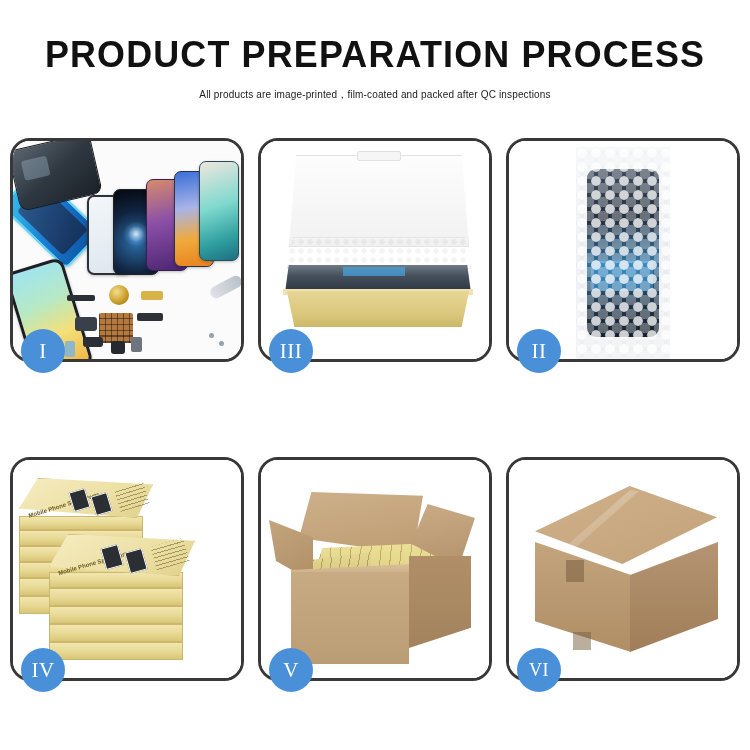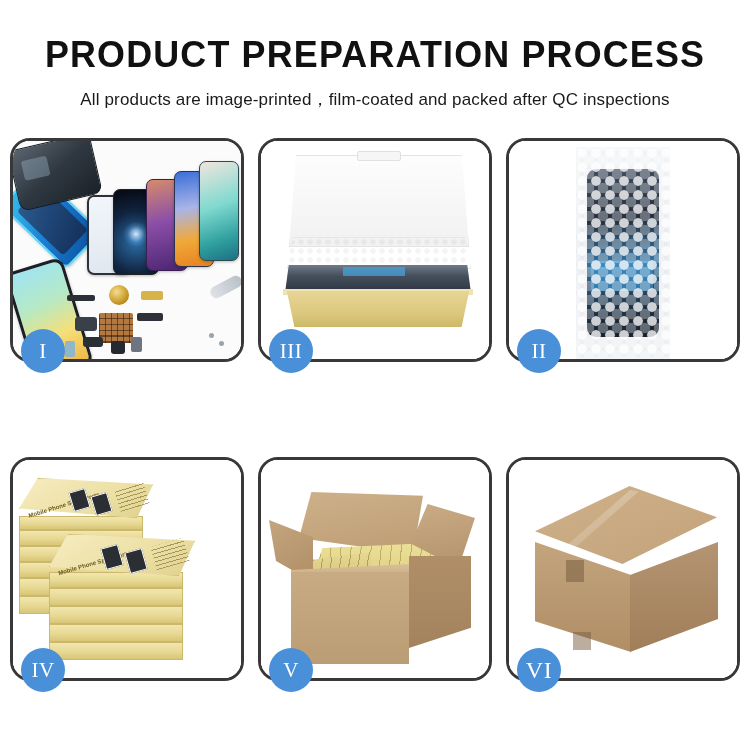--- a/index.html
+++ b/index.html
@@ -22,21 +22,21 @@
     font-weight: 700;
     letter-spacing: 1.2px;
     color: #111111;
     line-height: 1.15;
     transform: scaleX(0.97);
   }
 
   .subtitle {
     margin-top: 11px;
     font-family: "Liberation Sans", sans-serif;
-    font-size: 17px;
+    font-size: 10px;
     font-weight: 400;
     color: #1a1a1a;
     letter-spacing: 0.15px;
   }
 
   
   .grid {
     position: absolute;
     top: 138px;
     left: 10px;
@@ -73,21 +73,21 @@
     border-radius: 50%;
     background: #4a90d9;
     color: #ffffff;
     font-family: "Liberation Serif", serif;
     font-size: 21px;
     line-height: 44px;
     text-align: center;
     letter-spacing: 0.5px;
     z-index: 20;
   }
-  .badge.sm { font-size: 24px; }
+  .badge.sm { font-size: 18px; }
 
   
   .scene-parts { position: absolute; inset: 0; background: #fbfbfb; }
 
   .ph {
     position: absolute;
     border-radius: 7px;
     box-shadow: 0 1px 3px rgba(0,0,0,.25);
   }
   

